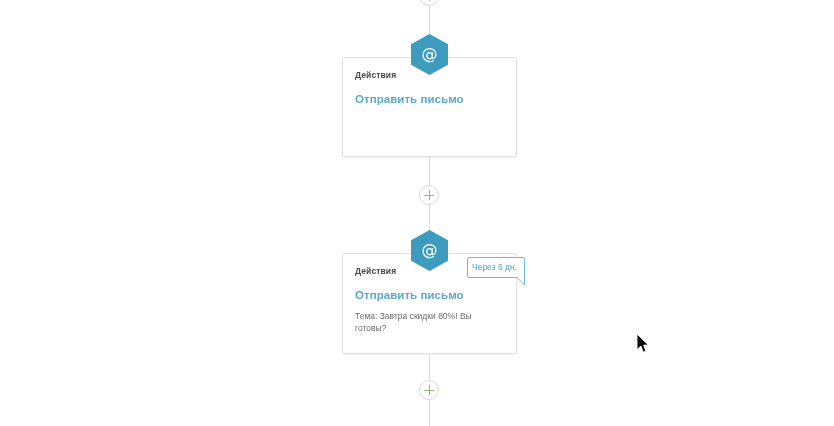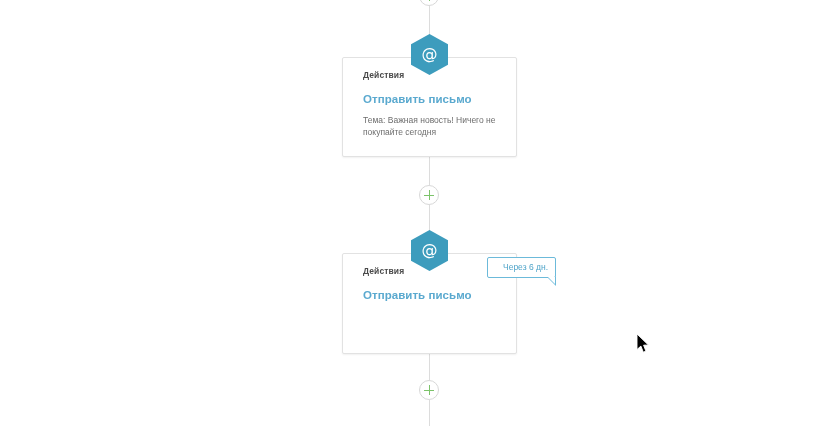--- a/index.html
+++ b/index.html
@@ -63,21 +63,21 @@
   
   .card {
     position: absolute;
     left: 342px;
     width: 175px;
     background: #ffffff;
     border: 1px solid #e2e2e2;
     border-radius: 2px;
     box-sizing: border-box;
     box-shadow: 0 1px 2px rgba(0,0,0,0.06);
-    padding: 10px 12px 12px 20px;
+    padding: 10px 12px 12px 12px;
   }
   .card-kicker {
     font-size: 8.5px;
     font-weight: bold;
     color: #4a4a4a;
     letter-spacing: 0.1px;
     margin: 2px 0 0 0;
   }
   .card-title {
     font-size: 11.5px;
@@ -120,25 +120,24 @@
   }
 
   
   .delay-bubble {
     position: absolute;
     background: #ffffff;
     border: 1px solid #6cbada;
     border-radius: 2px;
     color: #4fa4c9;
     font-size: 8.5px;
-    padding: 4px 7px 5px 15px;
+    padding: 4px 7px 5px 4px;
     white-space: nowrap;
     box-sizing: border-box;
     z-index: 6;
-    margin-left: 20px;
   }
   .delay-bubble .tail {
     position: absolute;
     right: -1px;
     bottom: -9px;
     width: 0;
     height: 0;
     border-left: 9px solid transparent;
     border-top: 9px solid #6cbada;
   }
@@ -171,38 +170,38 @@
   <div class="spine" style="top:400px; height:26px;"></div>
 
   <div class="plus-node" style="top:-14px;">
 
     <span class="bar-v"></span>
   </div>
 
   <div class="card" style="top:57px; height:100px;">
     <div class="card-kicker">Действия</div>
     <div class="card-title">Отправить письмо</div>
-    <div class="card-subject">Тема: Важная новость! Ничего не покупайте сегодня</div>
   </div>
 
   <div class="hex" style="top:34px;">
     <svg width="37" height="41" viewBox="0 0 37 41" aria-hidden="true">
       <polygon points="18.5,0 37,10.25 37,30.75 18.5,41 0,30.75 0,10.25" fill="#3d9cbd"></polygon>
     </svg>
     <span class="at">@</span>
   </div>
 
   <div class="plus-node" style="top:185px;">
     <span class="bar-h"></span>
     <span class="bar-v"></span>
   </div>
 
   <div class="card" style="top:253px; height:101px;">
     <div class="card-kicker">Действия</div>
     <div class="card-title">Отправить письмо</div>
+    <div class="card-subject">Тема: Завтра скидки 80%! Вы готовы?</div>
   </div>
 
   <div class="hex" style="top:230px;">
     <svg width="37" height="41" viewBox="0 0 37 41" aria-hidden="true">
       <polygon points="18.5,0 37,10.25 37,30.75 18.5,41 0,30.75 0,10.25" fill="#3d9cbd"></polygon>
     </svg>
     <span class="at">@</span>
   </div>
 
   <div class="delay-bubble" style="left:467px; top:257px;">

